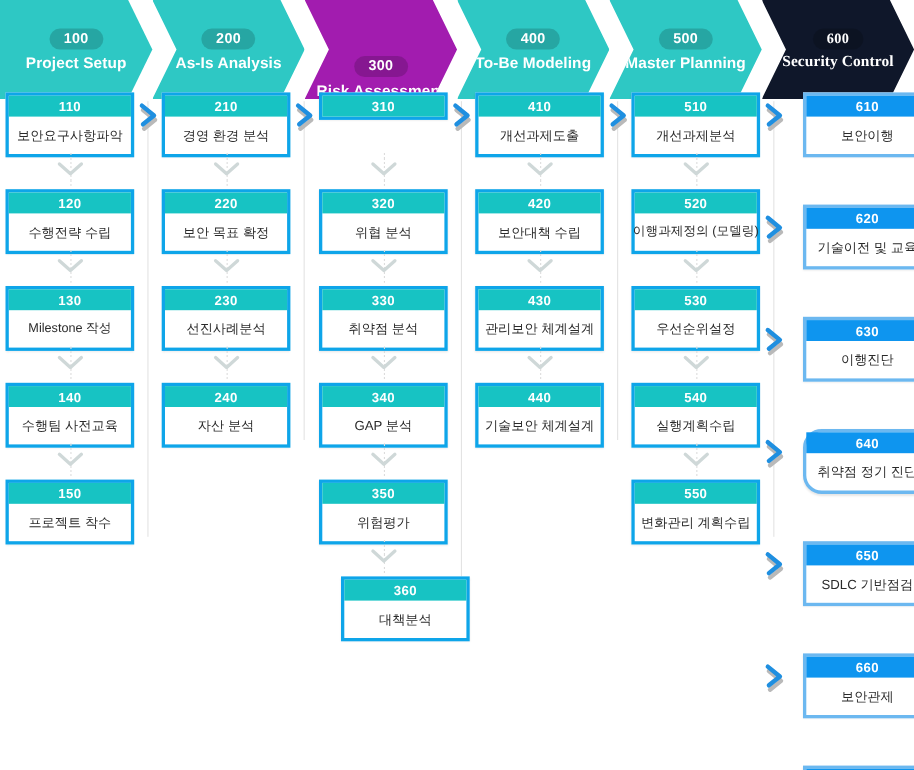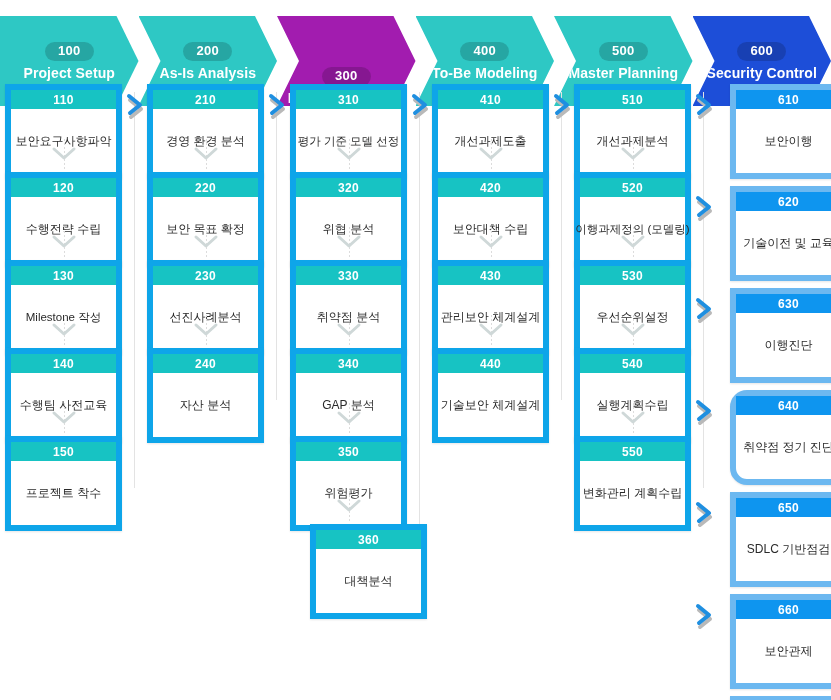--- a/index.html
+++ b/index.html
@@ -9,21 +9,21 @@
     font-family:"Liberation Sans","DejaVu Sans",sans-serif;
     overflow:hidden;
     position:relative;
   }
 
   
   #banner{
     position:absolute;left:0;top:0;width:831px;height:70px;
   }
   .phase{
-    position:absolute;top:16px;height:90px;
+    position:absolute;top:0;height:90px;
     display:flex;flex-direction:column;align-items:center;justify-content:center;
     color:#ffffff;
   }
   .phase .pill{
     background:rgba(0,0,0,0.17);
     border-radius:11px;
     padding:2px 13px 3px 13px;
     font-size:13px;font-weight:bold;
     letter-spacing:0.3px;
     line-height:14px;
@@ -41,39 +41,39 @@
   .col{position:absolute;top:84px;}
   .vline{
     position:absolute;
     width:1px;background:#e3e3e3;
   }
   .node{
     position:absolute;
     width:117px;
     box-sizing:border-box;
     background:#ffffff;
-    border:6px solid #0ea5e9;
+    border:3px solid #0ea5e9;
     box-shadow:0 1px 2px rgba(0,0,0,0.10);
   }
   .node.blue{border-color:#6cb8f0;margin-left:15px;}
   .node .nhead{
     height:19px;
     background:#17c3c3;
     color:#ffffff;
     font-size:12px;font-weight:bold;
     display:flex;align-items:center;justify-content:center;
     letter-spacing:0.3px;
   }
   .node.blue .nhead{background:#0e95ef;}
   .node .nbody{
     height:32px;
     display:flex;align-items:center;justify-content:center;
     font-size:12px;color:#2a2a2a;
     text-align:center;
-    padding:16px 3px;
+    padding:1px 3px;
     line-height:14px;
     white-space:nowrap;
   }
   .node.wide .nbody{font-size:11.5px;}
 
   
   .down{
     position:absolute;
     width:40px;height:30px;
   }
@@ -104,21 +104,21 @@
       <div class="plabel">Risk Assessment</div>
     </div>
     <div class="phase" style="left: 415.5px; width: 138.5px; background: rgb(46, 200, 196); clip-path: polygon(0px 0px, calc(100% - 22px) 0px, 100% 50%, calc(100% - 22px) 100%, 0px 100%, 22px 50%);">
       <div class="pill">400</div>
       <div class="plabel">To-Be Modeling</div>
     </div>
     <div class="phase" style="left: 554px; width: 138.5px; background: rgb(46, 200, 196); clip-path: polygon(0px 0px, calc(100% - 22px) 0px, 100% 50%, calc(100% - 22px) 100%, 0px 100%, 22px 50%);">
       <div class="pill">500</div>
       <div class="plabel">Master Planning</div>
     </div>
-    <div class="phase" style="left: 692.5px; width: 138.5px; background: #1d4ed8; clip-path: polygon(0px 0px, calc(100% - 22px) 0px, 100% 50%, calc(100% - 22px) 100%, 0px 100%, 22px 50%);">
+    <div class="phase" style="left: 692.5px; width: 138.5px; background: #0f172a; clip-path: polygon(0px 0px, calc(100% - 22px) 0px, 100% 50%, calc(100% - 22px) 100%, 0px 100%, 22px 50%); font-family: Liberation Serif, serif;">
       <div class="pill">600</div>
       <div class="plabel">Security Control</div>
     </div>
   </div>
 
 <div id="diagram">
     <div class="col" style="left: 0px; top: 0px;">
       <div class="vline" style="left: 134px; top: 92px; height: 396px;"></div>
       <div class="node" style="left: 5px; top: 84px;">
         <div class="nhead">110</div>
@@ -178,21 +178,20 @@
           </svg></span></div>
       <div class="node" style="left: 147px; top: 348px;">
         <div class="nhead">240</div>
         <div class="nbody">자산 분석</div>
       </div>
     </div>
     <div class="col" style="left: 0px; top: 0px;">
       <div class="vline" style="left: 419px; top: 92px; height: 484px;"></div>
       <div class="node wide" style="left: 290px; top: 84px;">
         <div class="nhead">310</div>
-        <div class="nbody">평가 기준 모델 선정</div>
       </div>
       <div class="down" style="left: 328.5px; top: 139px;"><span class="dot"></span><span><svg width="26" height="18" viewBox="0 0 26 18">
             <path d="M3 4 L13 13 L23 4" fill="none" stroke="#cfd8d8" stroke-width="3" stroke-linecap="round" stroke-linejoin="round"></path>
           </svg></span></div>
       <div class="node" style="left: 290px; top: 172px;">
         <div class="nhead">320</div>
         <div class="nbody">위협 분석</div>
       </div>
       <div class="down" style="left: 328.5px; top: 227px;"><span class="dot"></span><span><svg width="26" height="18" viewBox="0 0 26 18">
             <path d="M3 4 L13 13 L23 4" fill="none" stroke="#cfd8d8" stroke-width="3" stroke-linecap="round" stroke-linejoin="round"></path>

